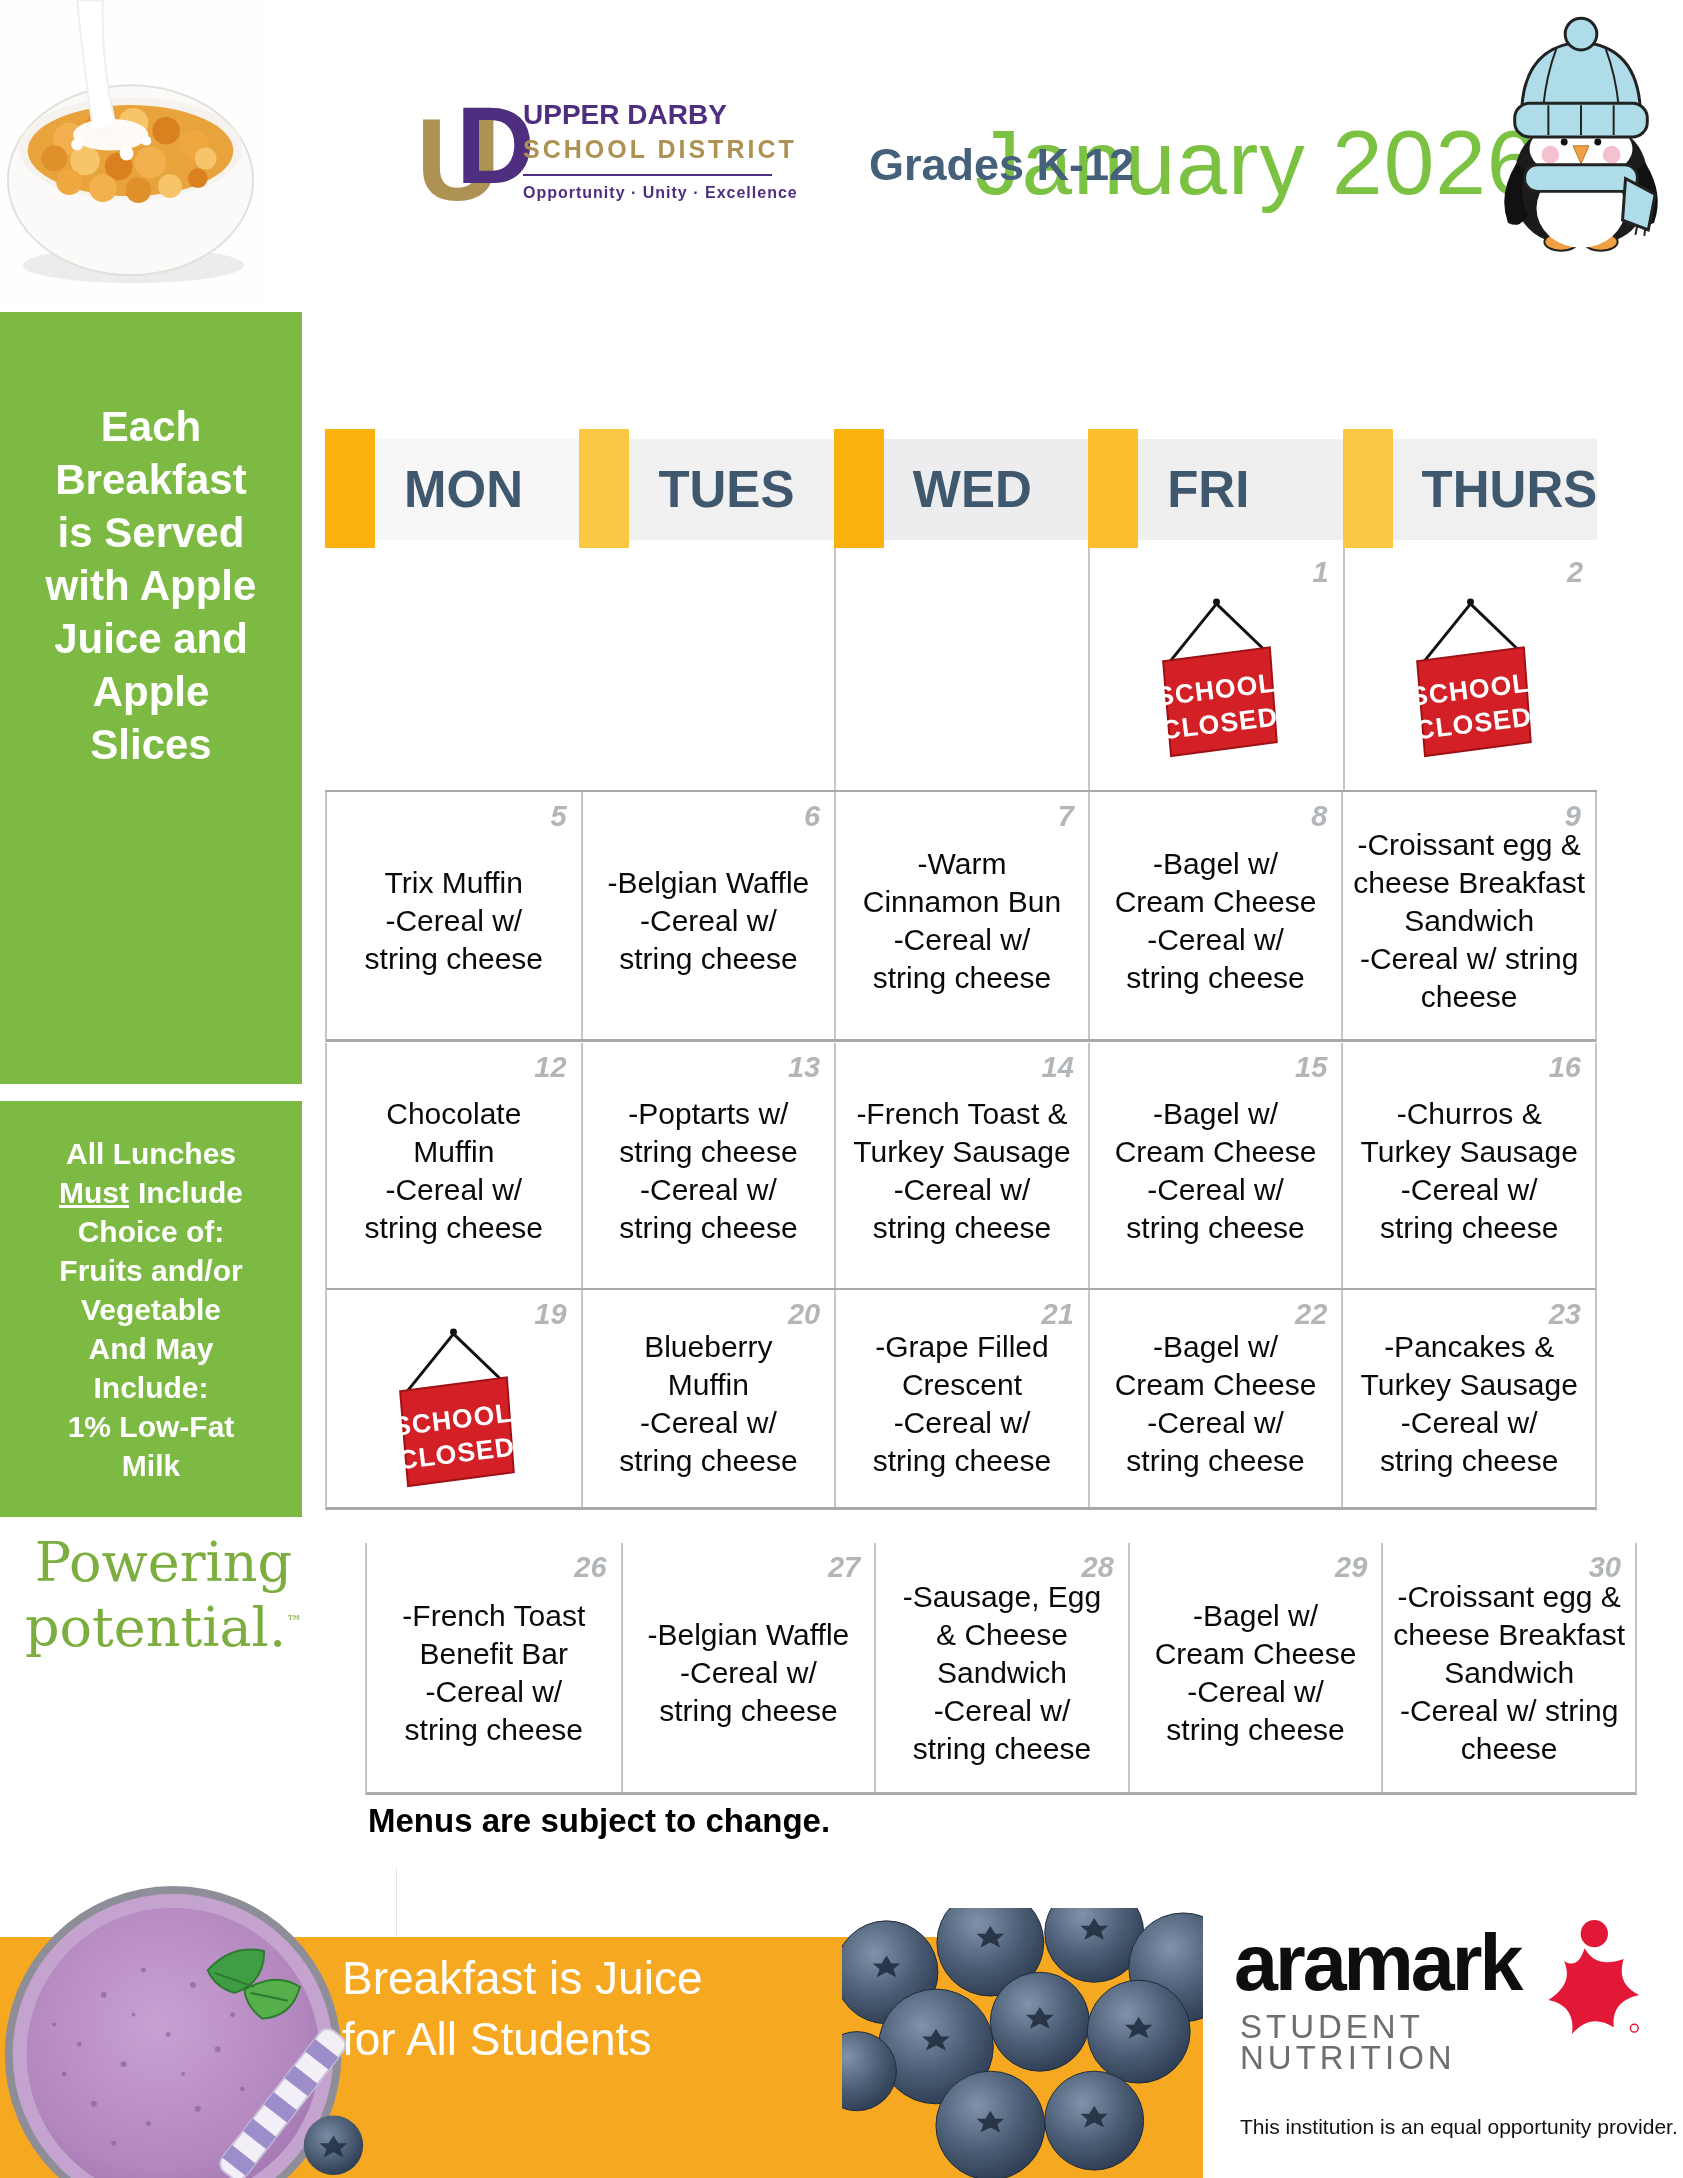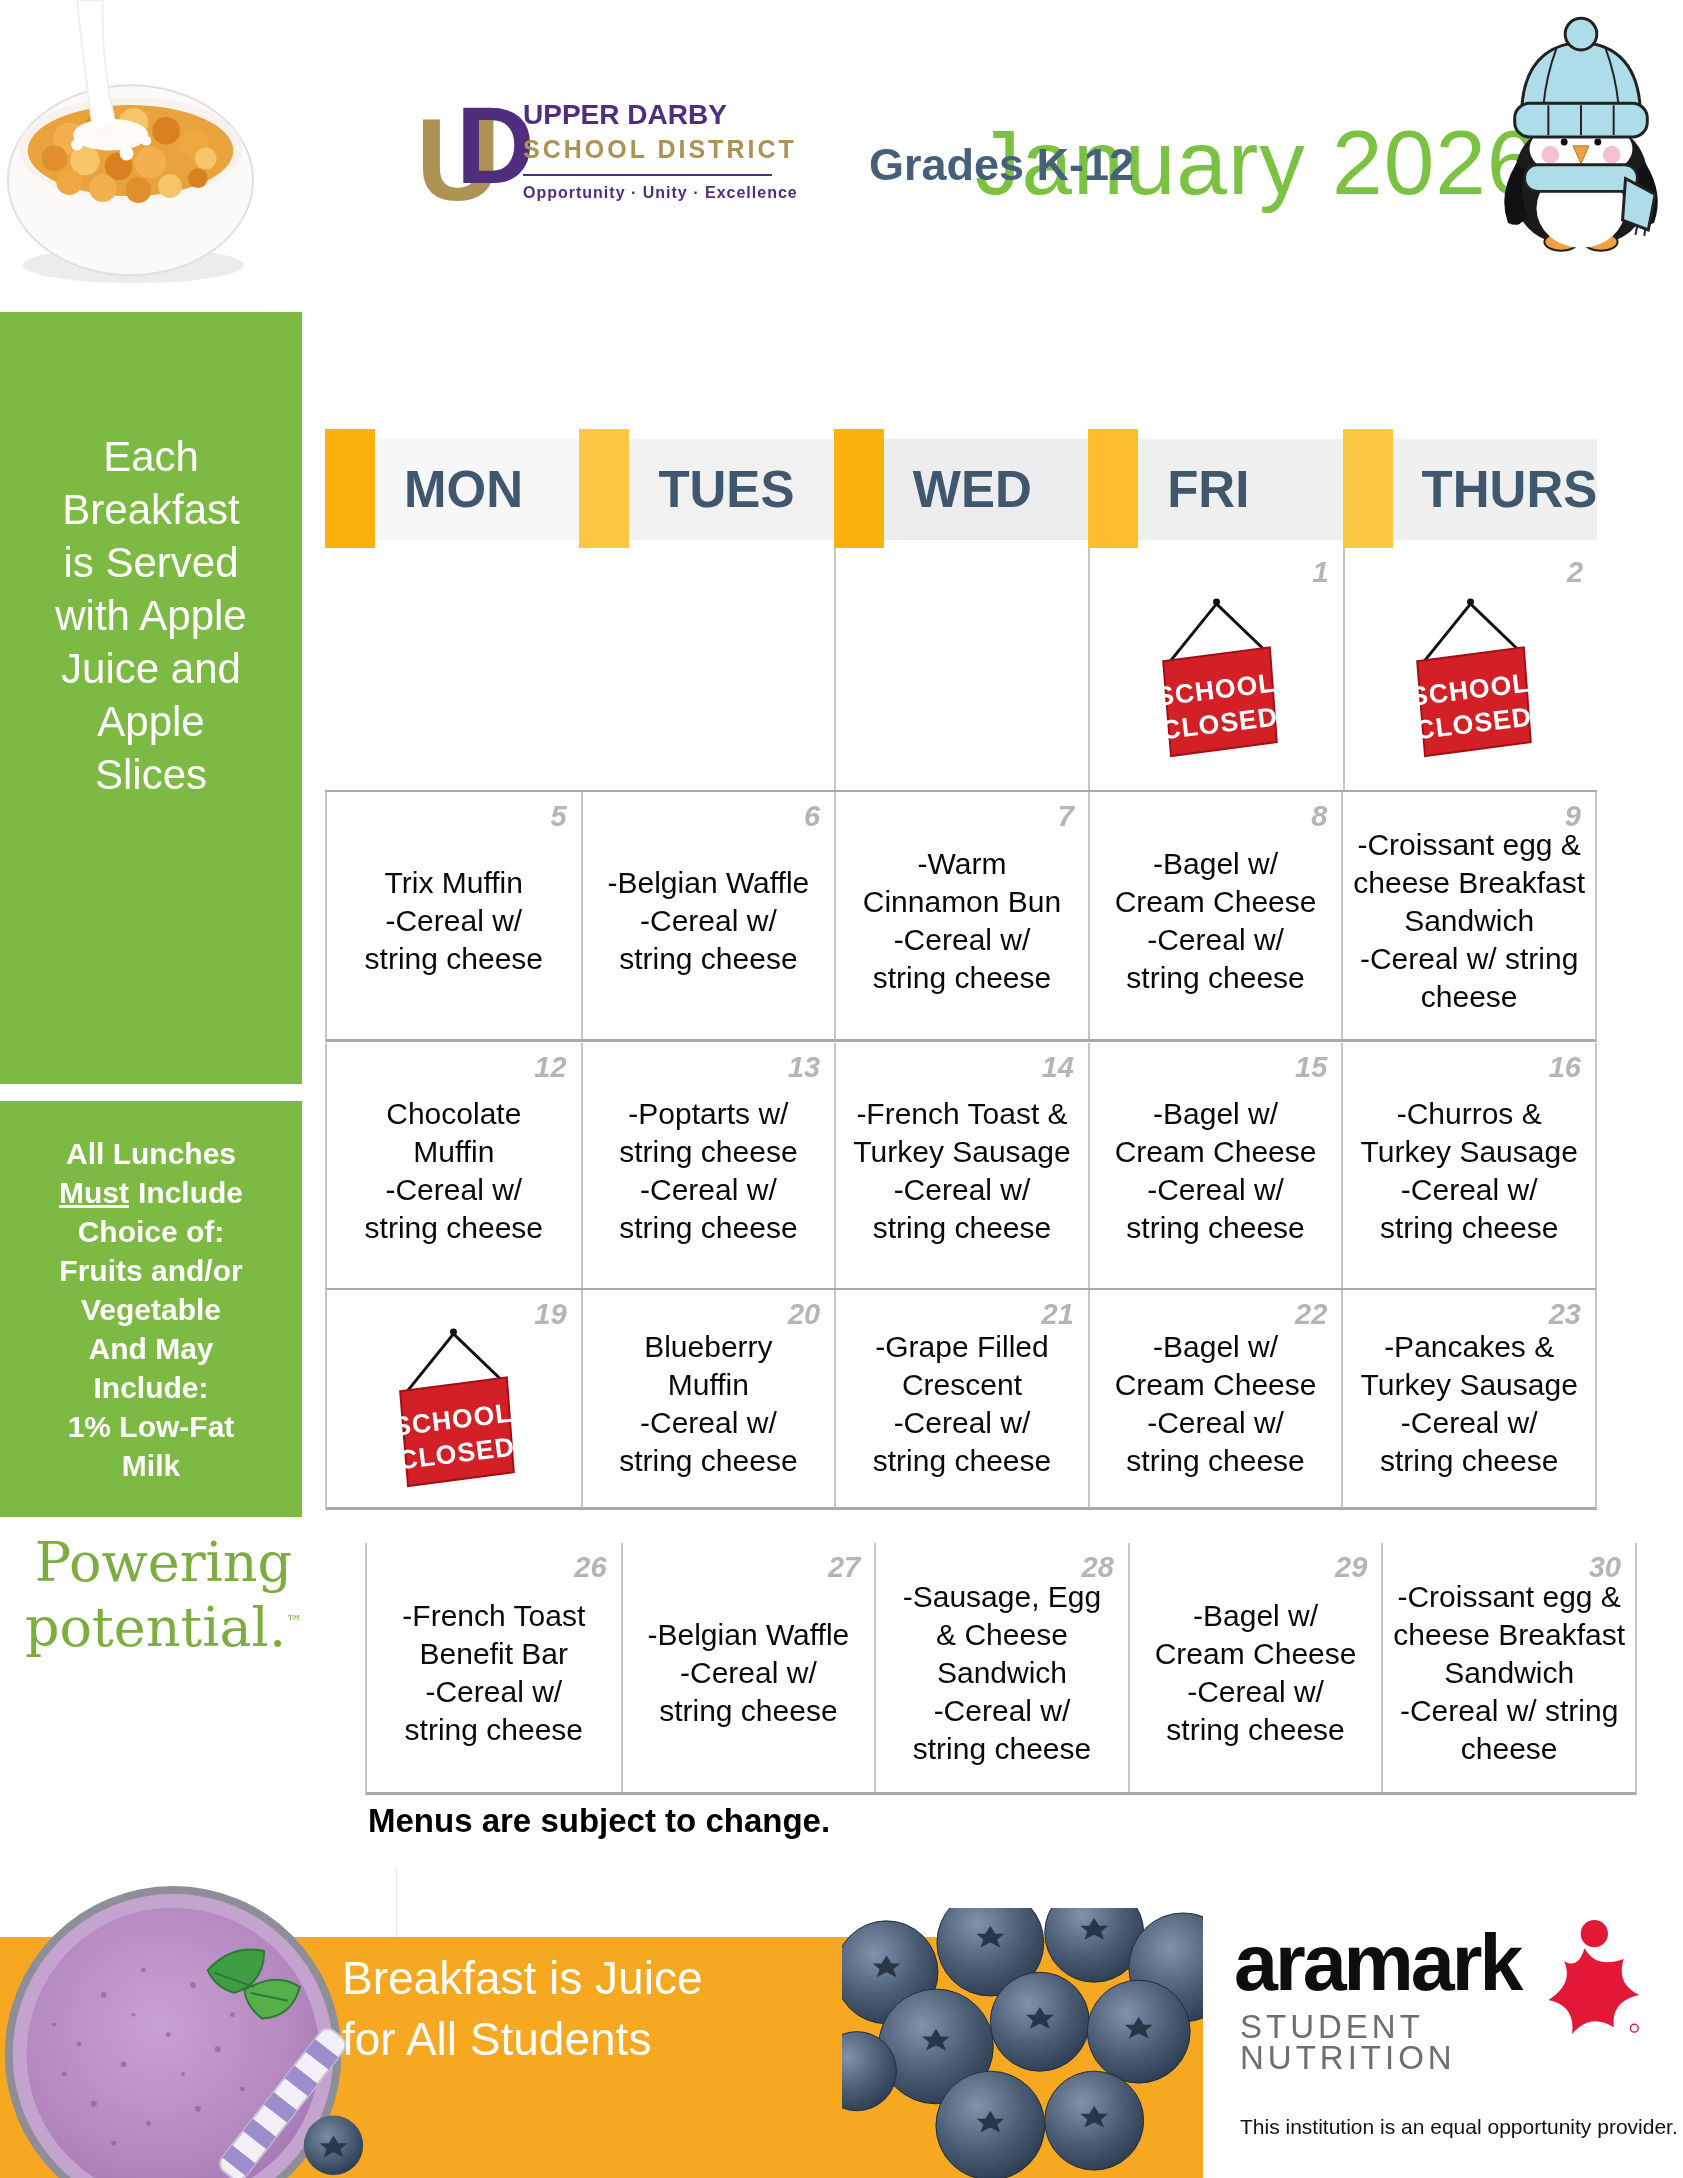--- a/index.html
+++ b/index.html
@@ -18,21 +18,21 @@
   #ud-sub{font-size:25px;font-weight:bold;color:#AD9254;letter-spacing:3px;margin-top:4px;}
   #ud-line{width:249px;height:2px;background:#4F2D7F;margin-top:10px;}
   #ud-tagline{font-size:16px;font-weight:bold;color:#4F2D7F;letter-spacing:1px;margin-top:8px;}
   #month-title{left:975px;top:111px;font-size:91px;color:#7CC242;letter-spacing:1px;}
   #grades{left:693px;top:139px;width:441px;text-align:right;font-size:45px;font-weight:bold;color:#44607A;}
   #menu-title{left:693px;top:196px;width:441px;text-align:right;font-size:53px;font-weight:bold;color:#44607A;}
   #penguin{left:1487px;top:16px;}
 
   
   #greenbox1{left:0;top:312px;width:302px;height:772px;background:#7CBA43;color:#fff;
-    font-size:42px;font-weight:normal;text-align:center;line-height:53px;box-sizing:border-box;padding-top:118px;}
+    font-size:42px;font-weight:bold;text-align:center;line-height:53px;box-sizing:border-box;padding-top:88px;}
   #greenbox2{left:0;top:1101px;width:302px;height:416px;background:#7CBA43;color:#fff;
     font-size:30px;font-weight:bold;text-align:center;line-height:39px;box-sizing:border-box;padding-top:33px;}
   #greenbox2 .must{text-decoration:underline;margin-right:9px;}
   #powering{left:0;top:1533px;width:327px;text-align:center;color:#7CAE3F;
     font-family:"DejaVu Serif", serif;font-size:54px;line-height:59px;}
   #powering sup{font-size:16px;}
 
   
   #grid{left:325px;top:439px;width:1272px;height:1356px;}
   #ghead{position:absolute;left:0;top:0;width:1272px;height:101px;display:flex;}

